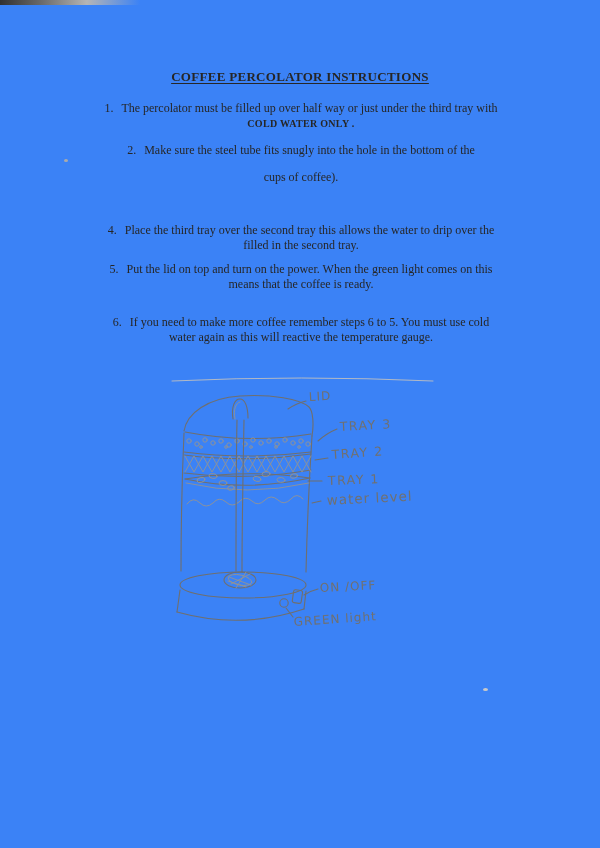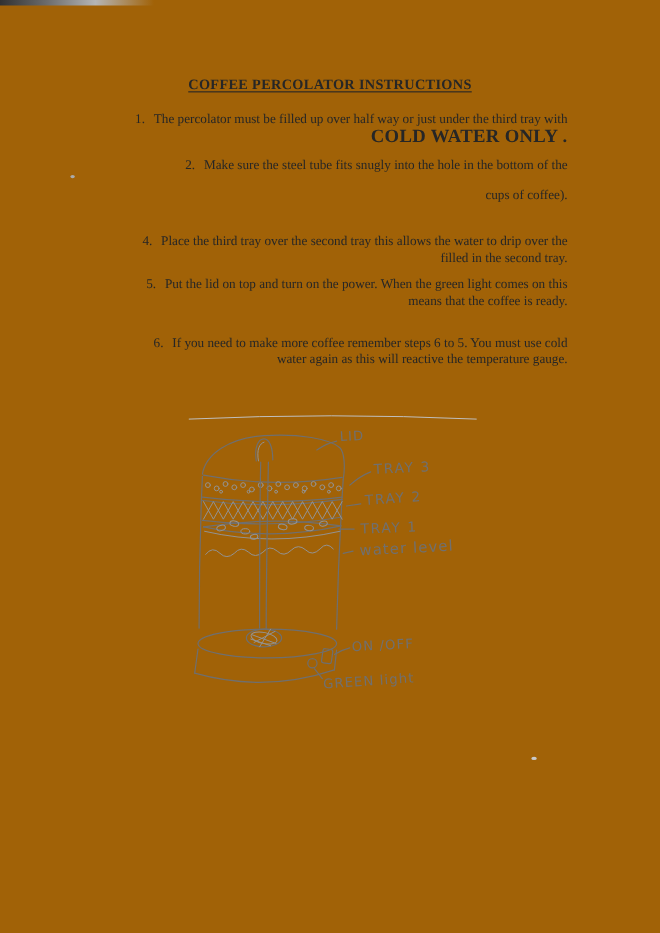--- a/index.html
+++ b/index.html
@@ -1,41 +1,41 @@
 <!DOCTYPE html>
 <html><head>
 <meta charset="utf-8">
 <style>
   html,body{margin:0;padding:0;background:#ffffff;}
   .page{
     position:relative;width:600px;height:848px;overflow:hidden;
-    background:#a16207;
+    background:#3b82f6;
     font-family:"Liberation Serif",serif;color:#262626;
   }
   
   .scan-bar{position:absolute;top:0;left:0;width:140px;height:5px;
     background:linear-gradient(to right,#313131,#6b6b6b 30%,#b5b5b5 62%,rgba(255,255,255,0));}
   .speck{position:absolute;border-radius:50%;}
   .speck.s1{left:64px;top:159px;width:4px;height:3px;background:#ababab;}
   .speck.s2{left:483px;top:688px;width:5px;height:3px;background:#c9c9c9;}
   
   .title{
     position:absolute;top:69px;left:0;width:100%;margin:0;
     text-align:center;font-size:13px;font-weight:bold;letter-spacing:.3px;
     text-decoration:underline;text-underline-offset:2px;
   }
   
   .steps{position:absolute;left:86px;top:98px;width:430px;}
-  .line{white-space:nowrap;text-align:right;font-size:12px;line-height:15px;height:15px;}
+  .line{white-space:nowrap;text-align:center;font-size:12px;line-height:15px;height:15px;}
   .num{margin-right:8px;}
-  .l2b{font-weight:bold;font-size:17px;letter-spacing:.3px;}
+  .l2b{font-weight:bold;font-size:10px;letter-spacing:.3px;}
   .step1{margin-top:3px;}
   .step2{margin-top:12px;}
   .step3{margin-top:12px;}
-  .step4{margin-top:27px;}
+  .step4{margin-top:38px;}
   .step5{margin-top:9px;}
   .step6{margin-top:23px;}
   
   .diagram{position:absolute;left:158px;top:372px;width:310px;height:288px;}
   .ink{stroke:#6f6f6f;fill:none;stroke-width:1.1;stroke-linecap:round;stroke-linejoin:round;}
   .ink2{stroke:#939393;fill:none;stroke-width:.9;stroke-linecap:round;stroke-linejoin:round;}
   .ink3{stroke:#c0c0c0;fill:none;stroke-width:.9;stroke-linecap:round;}
   .hand{font-family:"DejaVu Sans",sans-serif;fill:#707070;}
   .hand.caps{font-size:12.5px;letter-spacing:1.5px;}
   .hand.small{font-size:12px;letter-spacing:1px;}

